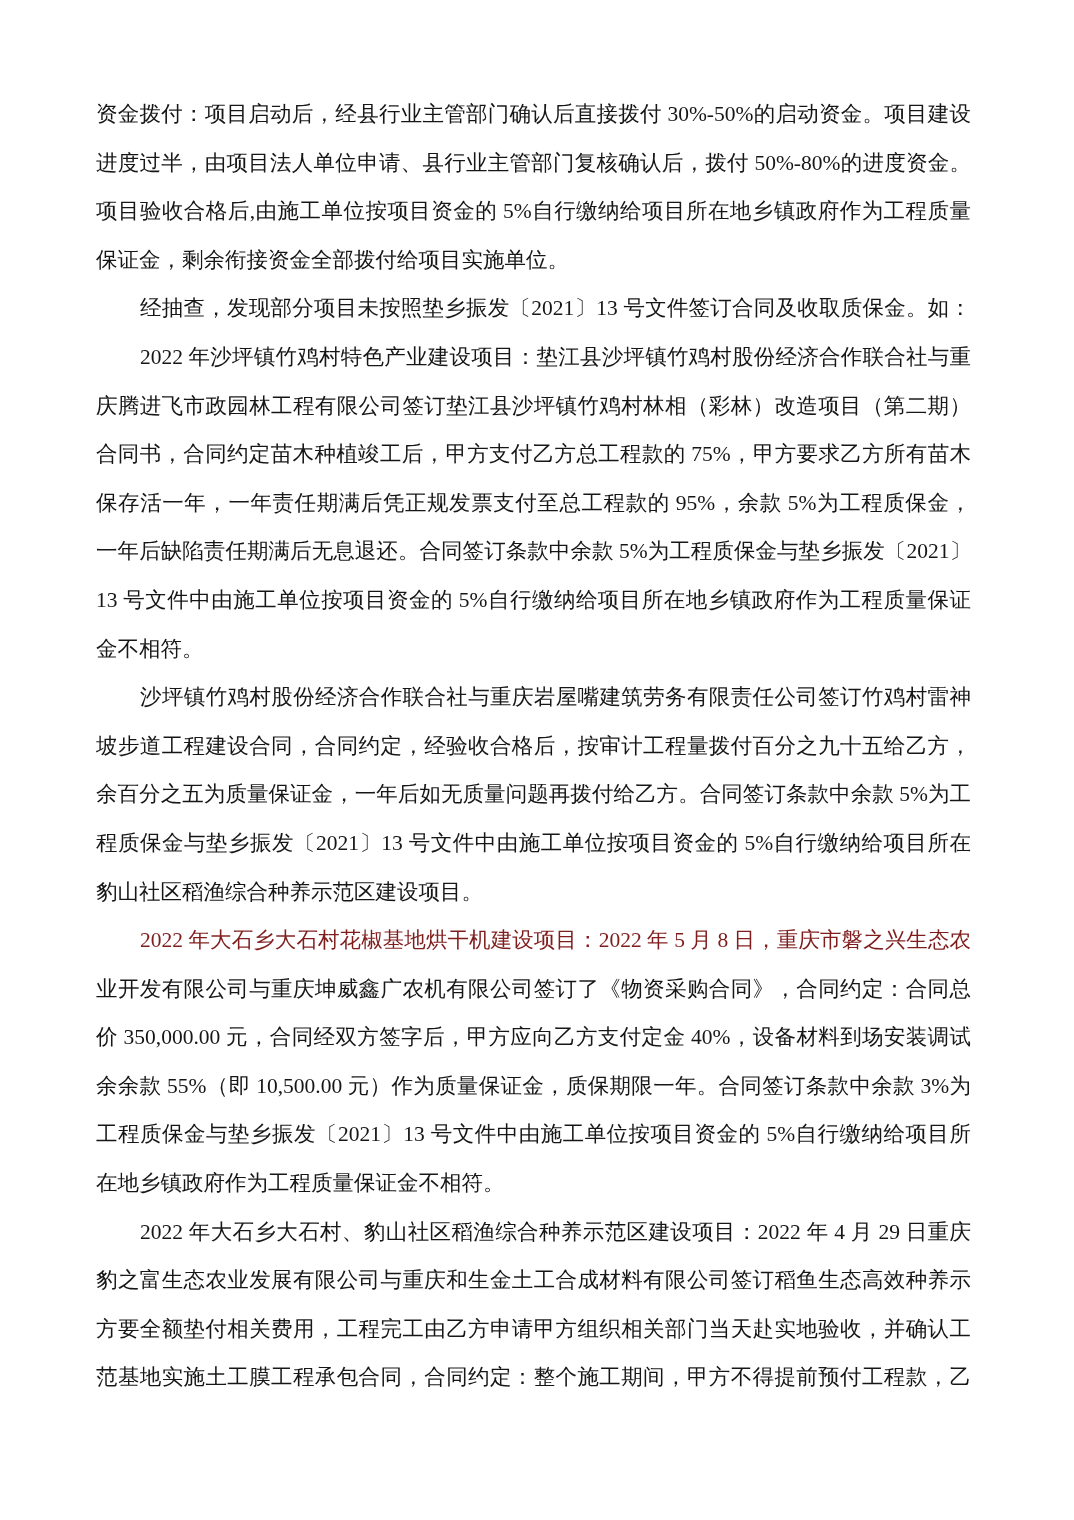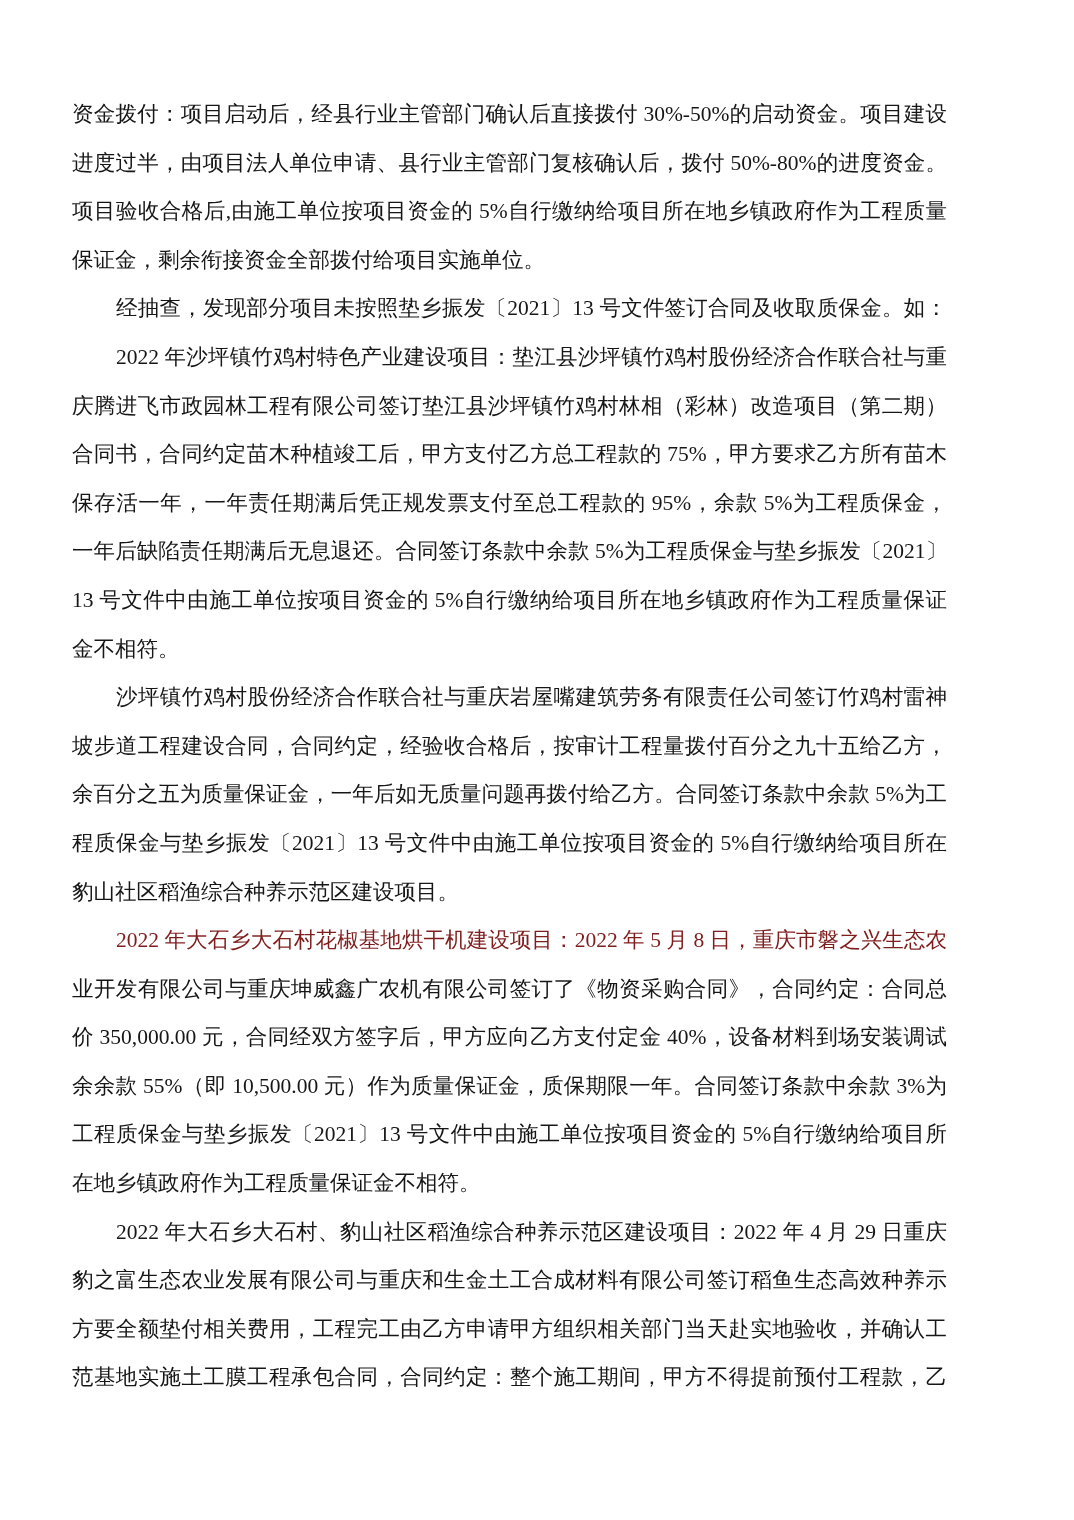--- a/index.html
+++ b/index.html
@@ -11,21 +11,21 @@
     width: 1074px;
     height: 1520px;
     position: relative;
     overflow: hidden;
   }
   .page {
     box-sizing: border-box;
     width: 1074px;
     height: 1520px;
     background: #ffffff;
-    padding: 90px 99px 0 72px;
+    padding: 90px 99px 0 96px;
   }
   .text-body {
     width: 875px;
   }
   .paragraph {
     margin: 0;
     padding: 0;
   }
   .line {
     height: 48.6px;

